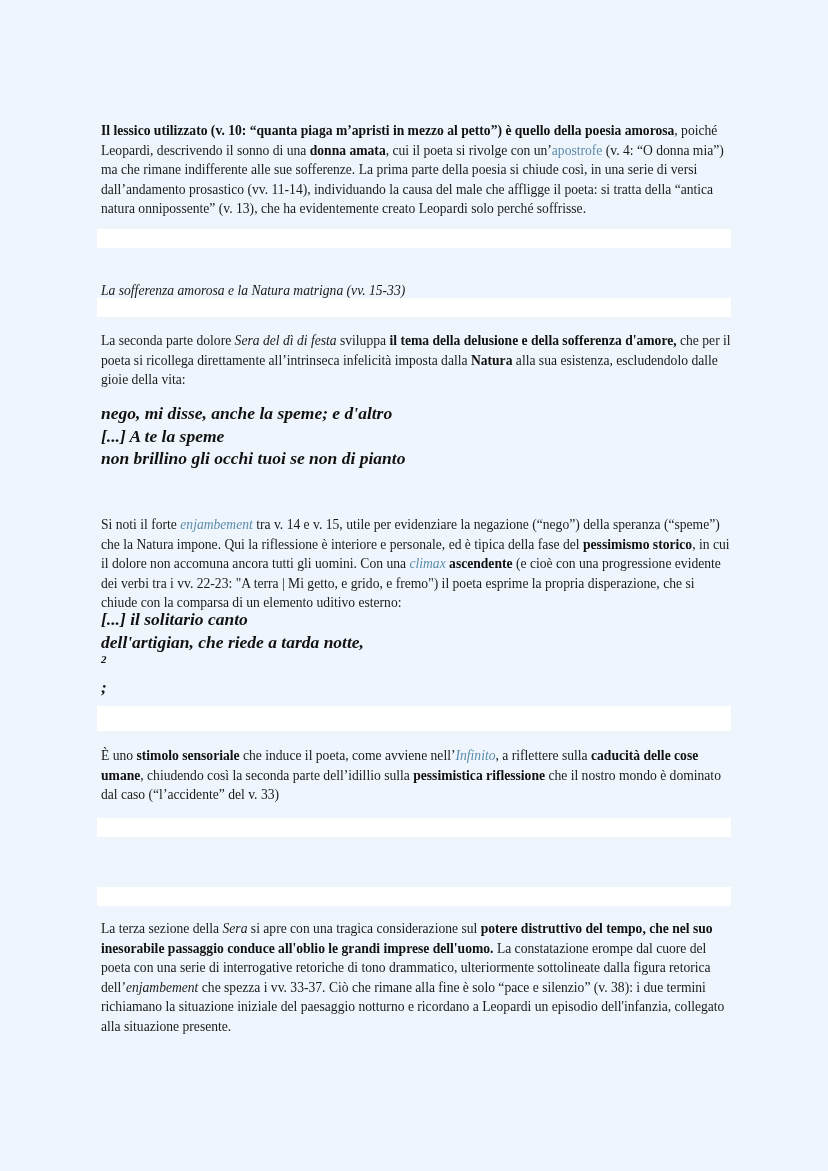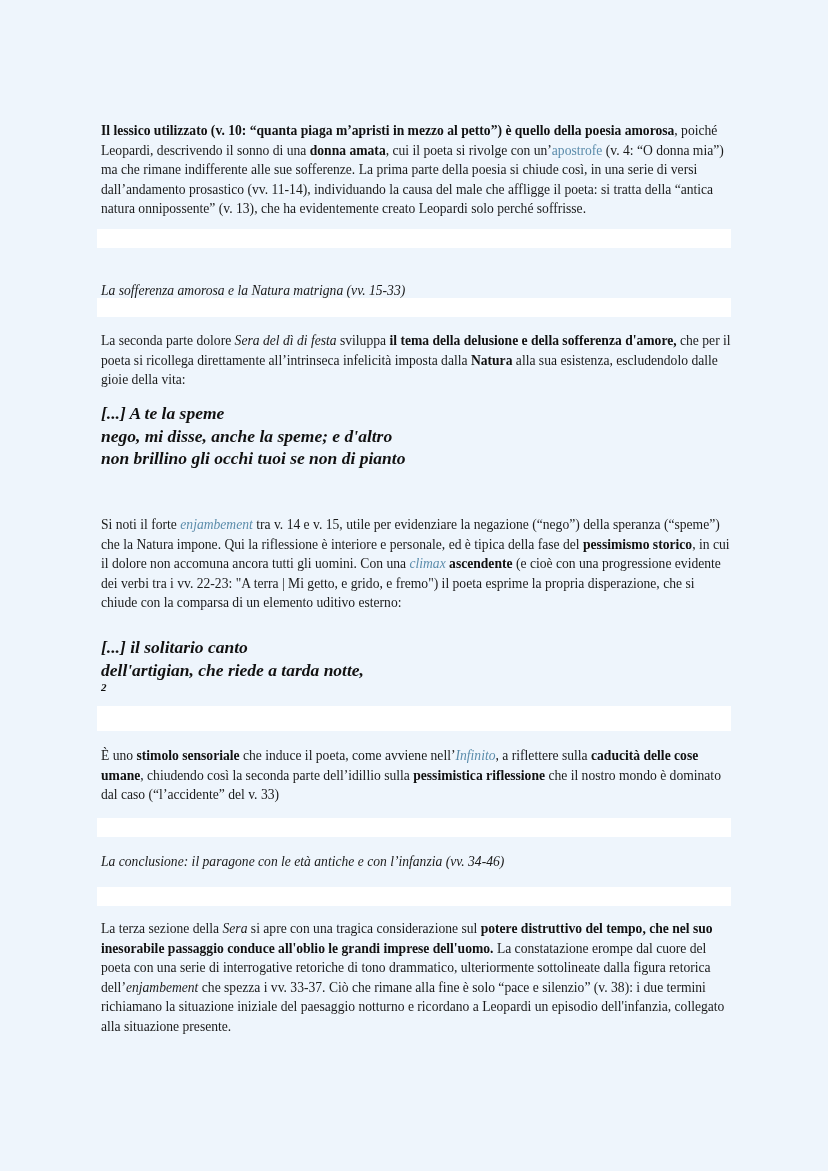--- a/index.html
+++ b/index.html
@@ -72,37 +72,36 @@
 
   <p class="para" style="top:121px;"><b>Il lessico utilizzato (v. 10: “quanta piaga m’apristi in mezzo al petto”) è quello della poesia amorosa</b><span>, poiché Leopardi, descrivendo il sonno di una </span><b>donna amata</b><span>, cui il poeta si rivolge con un’</span><a class="link">apostrofe</a><span> (v. 4: “O donna mia”) ma che rimane indifferente alle sue sofferenze. La prima parte della poesia si chiude così, in una serie di versi dall’andamento prosastico (vv. 11-14), individuando la causa del male che affligge il poeta: si tratta della “antica natura onnipossente” (v. 13), che ha evidentemente creato Leopardi solo perché soffrisse.</span></p>
 
   <div class="bar" style="top:229px; height:19px;"></div>
   <p class="heading" style="top:245px;margin-top:36px;">La sofferenza amorosa e la Natura matrigna (vv. 15-33)</p>
   <div class="bar" style="top:298px; height:19px;"></div>
 
   <p class="para" style="top:331px;"><span>La seconda parte dolore </span><i>Sera del dì di festa</i><span> sviluppa </span><b>il tema della delusione e della sofferenza d'amore,</b><span> che per il poeta si ricollega direttamente all’intrinseca infelicità imposta dalla </span><b>Natura</b><span> alla sua esistenza, escludendolo dalle gioie della vita:</span></p>
 
   <div class="verse" style="top:402px;">
+    <span>nego, mi disse, anche la speme; e d'altro</span>
     <span>[...] A te la speme</span>
-    <span>nego, mi disse, anche la speme; e d'altro</span>
     <span>non brillino gli occhi tuoi se non di pianto</span>
   </div>
 
   <p class="para" style="top:515px;"><span>Si noti il forte </span><a class="link italic">enjambement</a><span> tra v. 14 e v. 15, utile per evidenziare la negazione (“nego”) della speranza (“speme”) che la Natura impone. Qui la riflessione è interiore e personale, ed è tipica della fase del </span><b>pessimismo storico</b><span>, in cui il dolore non accomuna ancora tutti gli uomini. Con una </span><a class="link italic">climax</a><span> </span><b>ascendente</b><span> (e cioè con una progressione evidente dei verbi tra i vv. 22-23: "A terra | Mi getto, e grido, e fremo") il poeta esprime la propria disperazione, che si chiude con la comparsa di un elemento uditivo esterno:</span></p>
 
-  <div class="verse" style="top:636px;font-style:italic;">
+  <div class="verse" style="top:608px;font-style:italic;">
     <span>[...] il solitario canto</span>
     <span>dell'artigian, che riede a tarda notte,</span>
     <span><sup>2</sup><span>;</span></span>
   </div>
 
   <div class="bar" style="top:706px; height:25px;"></div>
 
   <p class="para" style="top:746px;"><span>È uno </span><b>stimolo sensoriale</b><span> che induce il poeta, come avviene nell’</span><a class="link italic">Infinito</a><span>, a riflettere sulla </span><b>caducità delle cose umane</b><span>, chiudendo così la seconda parte dell’idillio sulla </span><b>pessimistica riflessione</b><span> che il nostro mondo è dominato dal caso (“l’accidente” del v. 33)</span></p>
 
   <div class="bar" style="top:818px; height:19px;"></div>
-  <p class="heading" style="top:852px;">La conclusione: il paragone con le età antiche e con l’infanzia (vv. 34-46)</p>
   <div class="bar" style="top:887px; height:19px;"></div>
 
   <p class="para" style="top:919px;"><span>La terza sezione della </span><i>Sera</i><span> si apre con una tragica considerazione sul </span><b>potere distruttivo del tempo, che nel suo inesorabile passaggio conduce all'oblio le grandi imprese dell'uomo.</b><span> La constatazione erompe dal cuore del poeta con una serie di interrogative retoriche di tono drammatico, ulteriormente sottolineate dalla figura retorica dell’</span><i>enjambement</i><span> che spezza i vv. 33-37. Ciò che rimane alla fine è solo “pace e silenzio” (v. 38): i due termini richiamano la situazione iniziale del paesaggio notturno e ricordano a Leopardi un episodio dell'infanzia, collegato alla situazione presente.</span></p>
 
 
 </div>
 
 </body></html>

